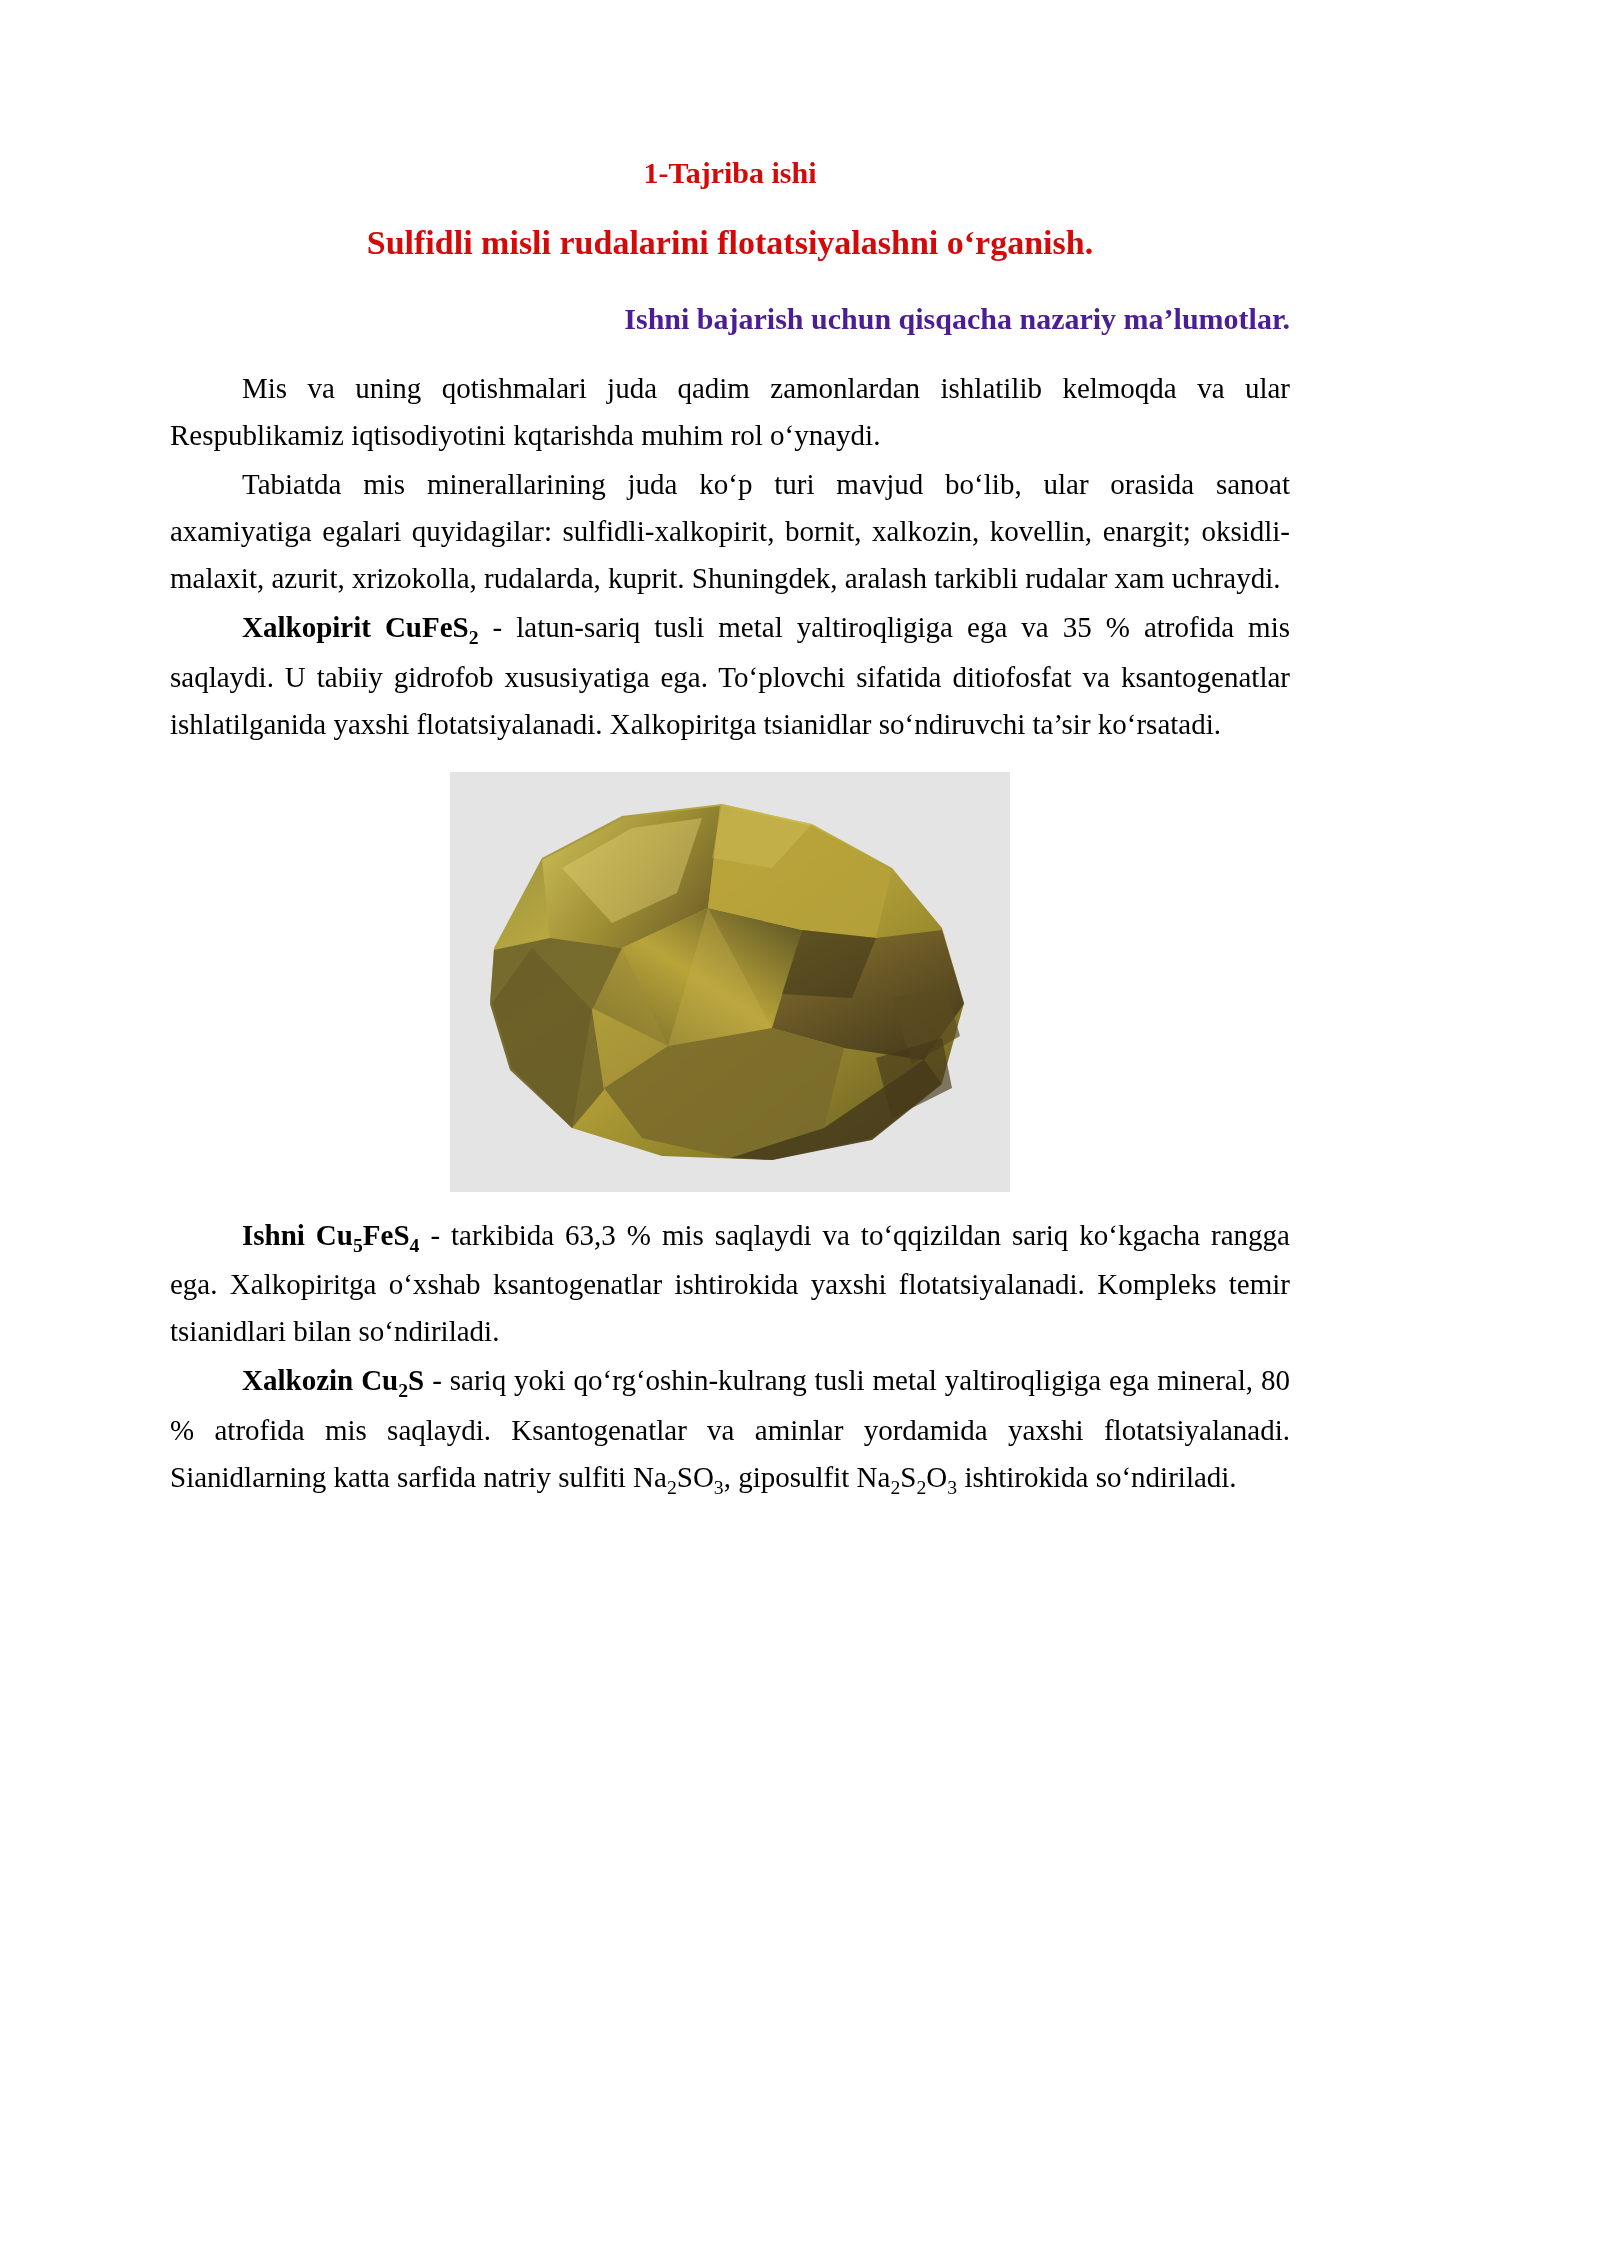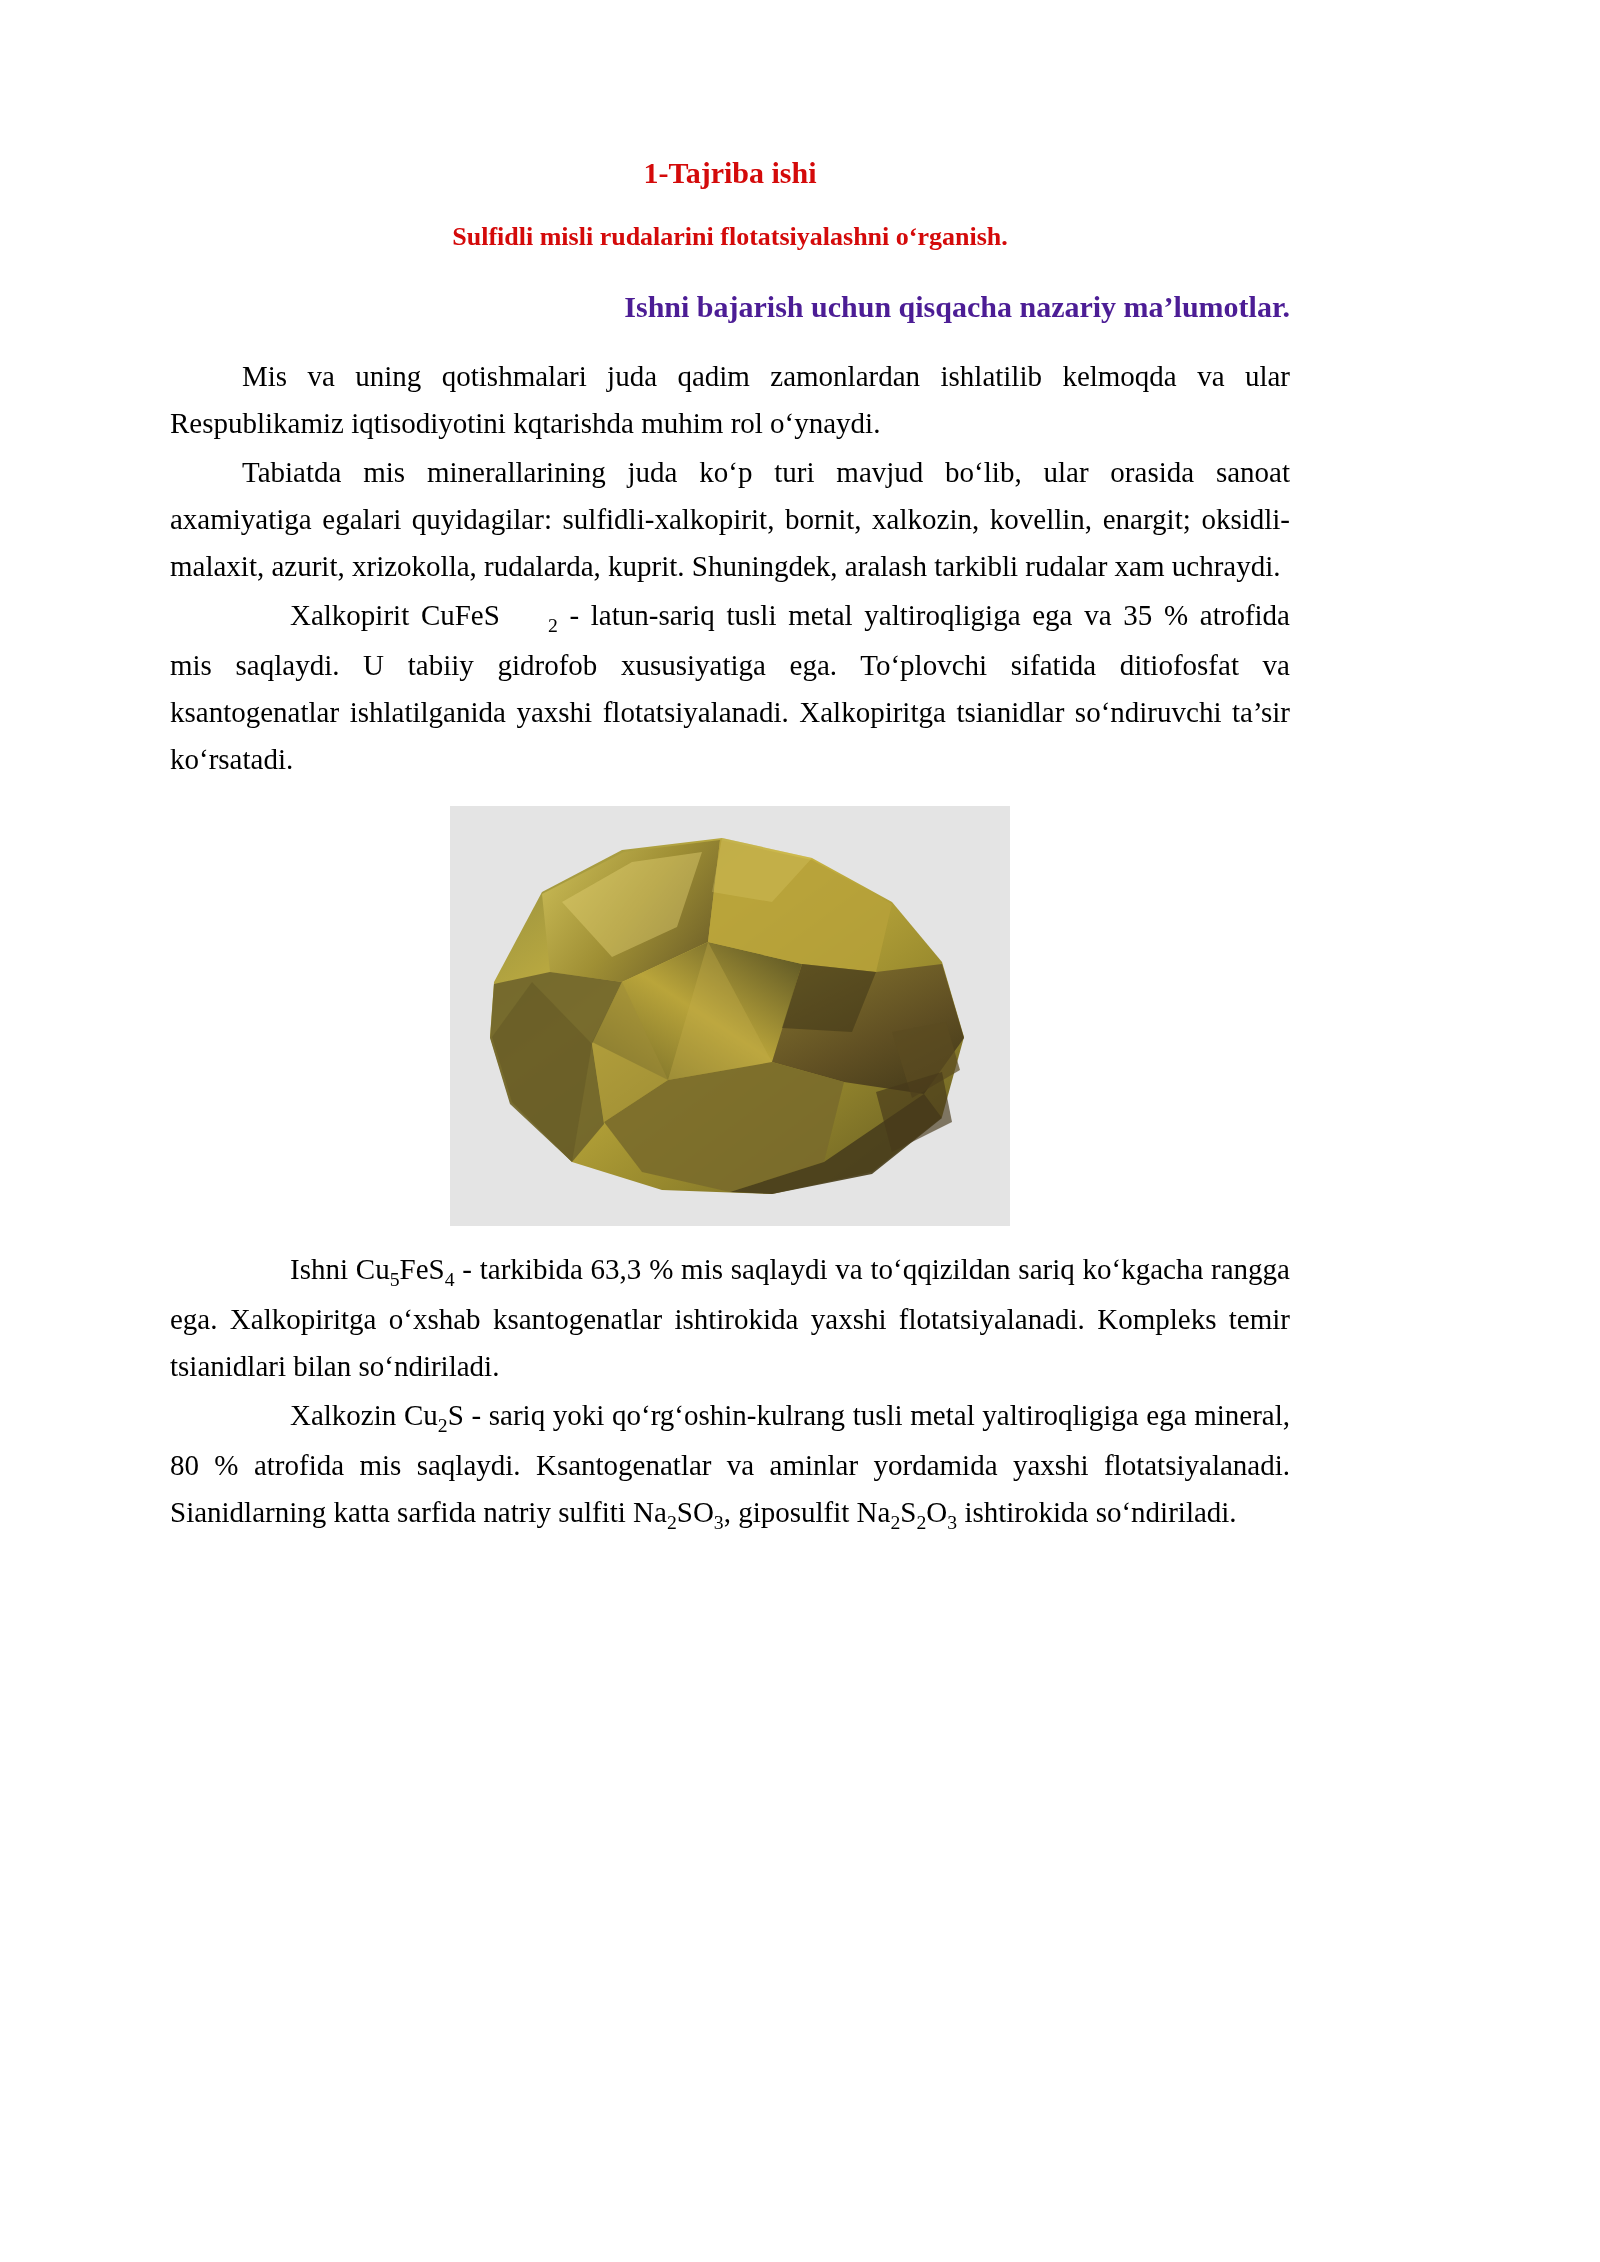--- a/index.html
+++ b/index.html
@@ -25,21 +25,21 @@
     color: #d40a0a;
     font-weight: bold;
     font-size: 30px;
     line-height: 1.5;
     margin: 0 0 22px 0;
   }
   .title-sub {
     text-align: center;
     color: #d40a0a;
     font-weight: bold;
-    font-size: 26px;
+    font-size: 34px;
     line-height: 1.5;
     margin: 0 0 28px 0;
   }
   .heading-blue {
     color: #4c1d95;
     font-weight: bold;
     font-size: 30px;
     line-height: 1.5;
     margin: 0 0 24px 0;
     text-align: right;
@@ -48,22 +48,21 @@
     font-size: 29px;
     line-height: 1.62;
     text-align: justify;
     text-justify: inter-word;
     margin: 0 0 2px 0;
   }
   p.indent {
     text-indent: 72px;
   }
   .bold {
-    font-weight: normal;
-    margin-left: 48px;
+    font-weight: bold;
   }
   sub {
     font-size: 0.68em;
     vertical-align: sub;
   }
   .figure {
     margin: 24px 0 20px 0;
     display: flex;
     justify-content: center;
   }

